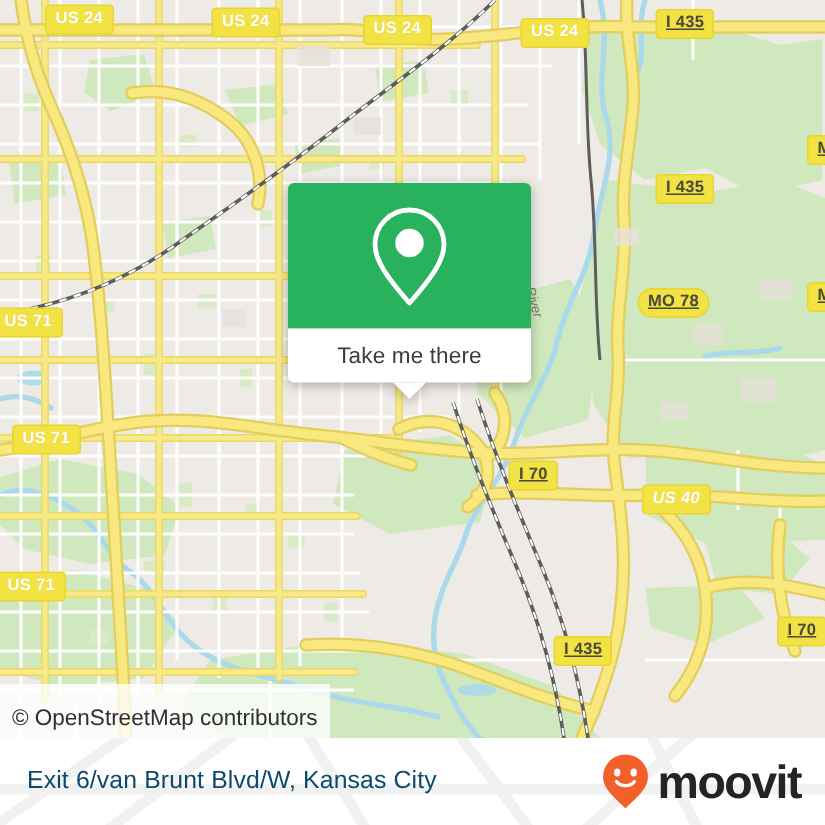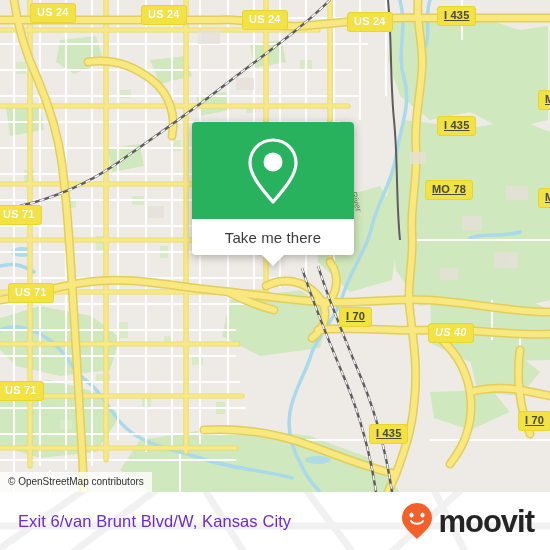--- a/index.html
+++ b/index.html
@@ -112,22 +112,22 @@
     border-right: 11px solid transparent;
     border-top: 11px solid #ffffff;
   }
 
   
   .attribution {
     position: absolute;
     left: 0;
     bottom: 0;
     background: rgba(255,255,255,0.78);
-    padding: 3px 8px 4px 8px;
-    font-size: 10px;
+    padding: 13px 8px 4px 8px;
+    font-size: 15px;
     color: #2f2f2f;
     line-height: 1.3;
     white-space: nowrap;
   }
 
   
   .footer {
     position: absolute;
     left: 0;
     top: 492px;
@@ -141,21 +141,21 @@
     left: 0; top: 0;
     width: 550px; height: 58px;
     opacity: 1;
   }
   .footer-title {
     position: absolute;
     left: 18px;
     top: 50%;
     transform: translateY(-50%);
     font-size: 16.5px;
-    color: #6d28d9;
+    color: #0c4a6e;
     letter-spacing: 0.1px;
     white-space: nowrap;
   }
   .brand {
     position: absolute;
     right: 16px;
     top: 50%;
     transform: translateY(-50%);
     display: flex;
     align-items: center;
@@ -392,21 +392,21 @@
     <div class="river-label" style="left:358px; top:190px;">River</div>
 
     <div class="layer">
       <div class="shield" style="left:30px;  top:3px;">US 24</div>
       <div class="shield" style="left:141px; top:5px;">US 24</div>
       <div class="shield" style="left:242px; top:10px;">US 24</div>
       <div class="shield" style="left:347px; top:12px;">US 24</div>
       <div class="shield dark" style="left:437px; top:116px;">I 435</div>
       <div class="shield dark" style="left:437px; top:6px;">I 435</div>
       <div class="shield dark" style="left:538px; top:90px;">MO</div>
-      <div class="shield dark" style="left:425px; top:180px;">MO 78</div>
+      <div class="shield dark" style="left:425px; top:192px;border-radius:10px;">MO 78</div>
       <div class="shield dark" style="left:538px; top:188px;">MO</div>
       <div class="shield" style="left:-4px;  top:205px;">US 71</div>
       <div class="shield" style="left:8px;   top:283px;">US 71</div>
       <div class="shield" style="left:-2px;  top:381px;">US 71</div>
       <div class="shield dark" style="left:339px; top:307px;">I 70</div>
       <div class="shield" style="left:428px; top:323px;font-style:italic;">US 40</div>
       <div class="shield dark" style="left:369px; top:424px;">I 435</div>
       <div class="shield dark" style="left:518px; top:411px;">I 70</div>
     </div>
 

